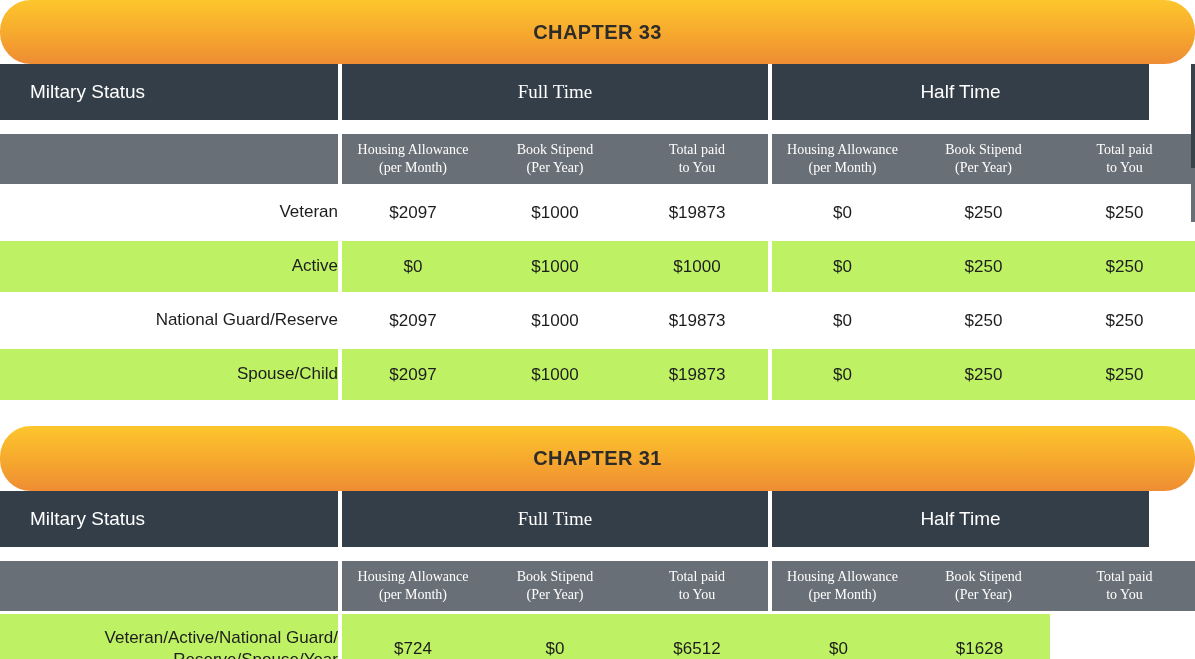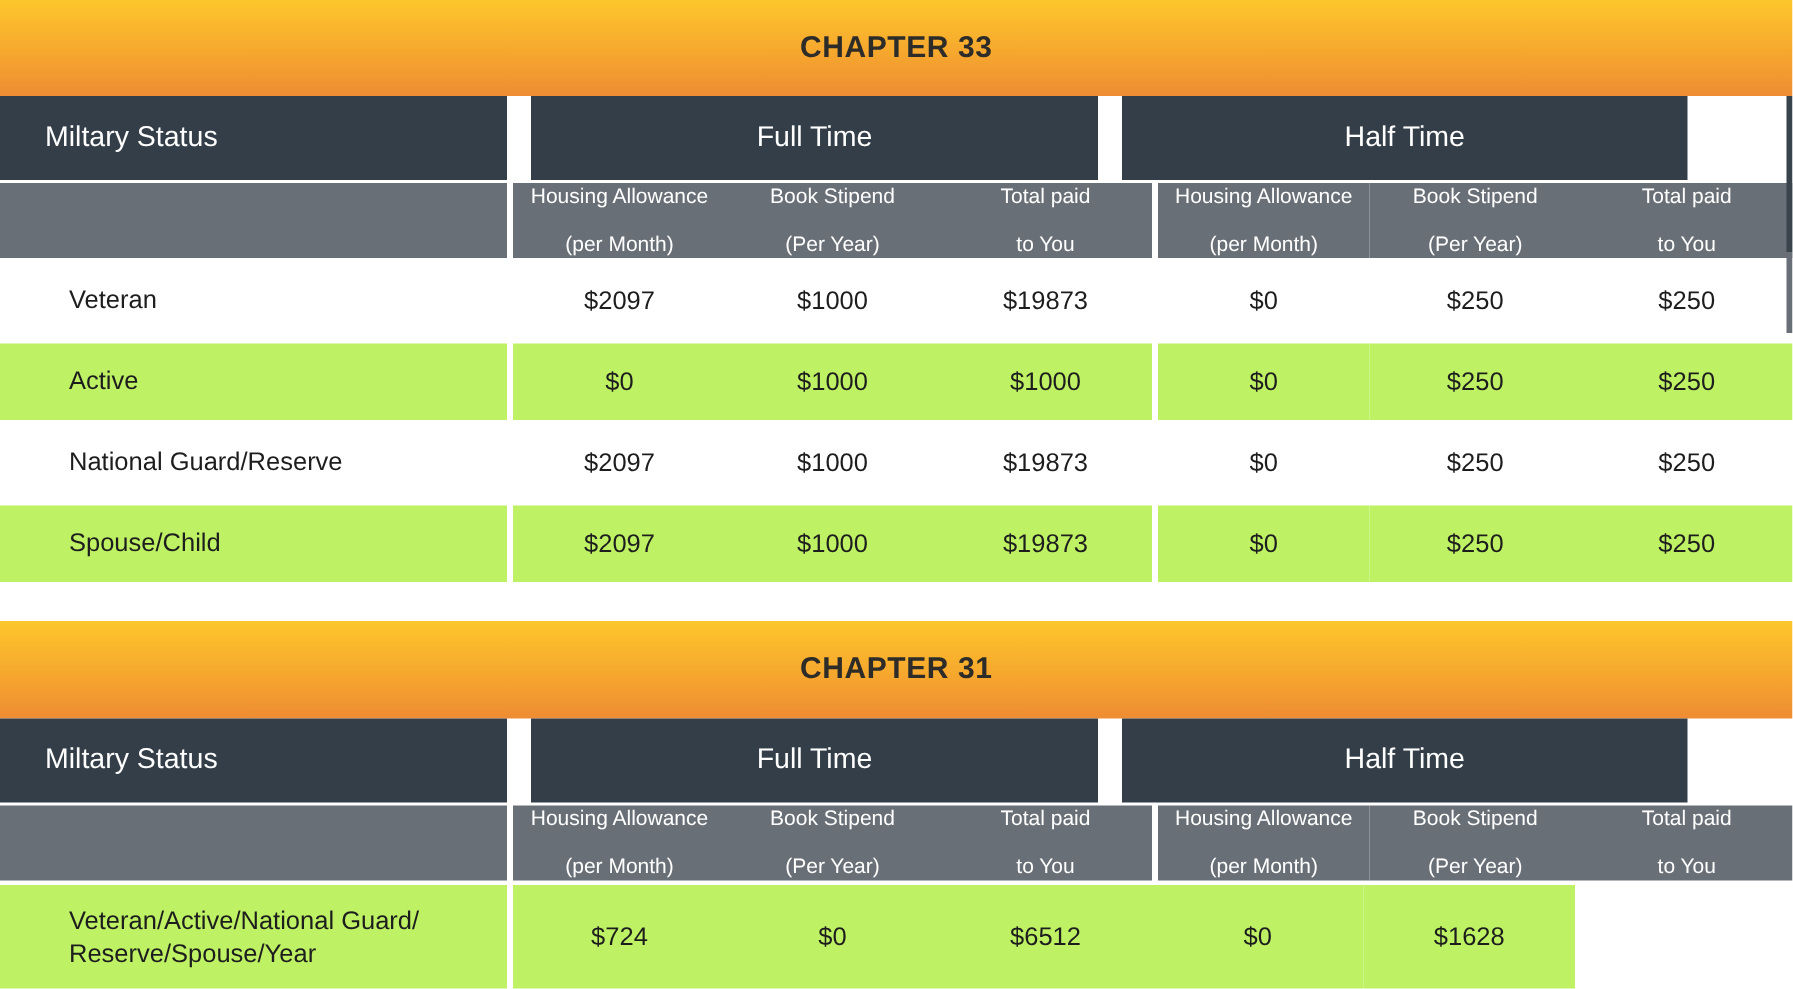--- a/index.html
+++ b/index.html
@@ -10,57 +10,59 @@
     position: relative;
     overflow: hidden;
   }
   .chapter-table { width: 1195px; }
   .table-2 { margin-top: 26px; }
 
   .banner {
     height: 64px;
     display: flex; align-items: center; justify-content: center;
     background: linear-gradient(180deg, #fdc62c 0%, #f6a72e 55%, #ee8c33 100%);
+    border-radius: 31px;
   }
   .table-2 .banner { height: 65px; }
   .banner-title {
     font-size: 20px; font-weight: bold; color: #2e2c29; letter-spacing: 0.4px;
   }
 
   .row { display: flex; }
 
-  .head-row { height: 56px; margin-bottom: 2px; gap: 12px; }
+  .head-row { height: 56px; margin-bottom: 14px; }
   .head-cell {
     background: #333e48; color: #ffffff; font-size: 19px;
     display: flex; align-items: center;
   }
   .status-head { width: 338px; padding-left: 30px; }
   .group-head { justify-content: center; }
-  .ft-span { width: 378px; margin-left: 4px; }
+  .ft-span { width: 426px; margin-left: 4px; font-family: Liberation Serif, serif; }
   .ht-span { width: 377px; margin-left: 4px; }
 
   .sub-row { height: 50px; }
   .sub-cell {
     background: #696f76; color: #ffffff; font-size: 14px; line-height: 1.28;
-    display: flex; flex-direction: column; align-items: center; justify-content: space-between;
+    display: flex; flex-direction: column; align-items: center; justify-content: center;
     text-align: center;
+    font-family: Liberation Serif, serif;
   }
   .sub-status { width: 338px; }
   .sub-col { width: 142px; }
   .sub-col.ht { width: 141px; }
   .gap-left { margin-left: 4px; }
   .sub-line { display: block; }
 
   .data-row { height: 51px; margin-top: 3px; }
   .table-2 .data-row { height: 70px; border-radius: 17px; }
   .cell {
     display: flex; align-items: center;
     font-size: 17px; color: #1d1d1d;
   }
-  .status-cell { width: 338px; padding-left: 46px; line-height: 1.32; flex-direction: column; align-items: flex-start; justify-content: center; }
+  .status-cell { width: 338px; padding-left: 46px; line-height: 1.32; flex-direction: column; align-items: flex-end; justify-content: center; }
   .status-line { display: block; }
   .val { width: 142px; justify-content: center; }
   .val.ht { width: 141px; }
   .bg-a { background: #ffffff; }
   .bg-b { background: #bef264; }
 
   .edge-strip { position: absolute; right: 0; width: 4px; }
   .edge-strip.dark { top: 64px; height: 104px; background: #39434c; }
   .edge-strip.gray { top: 168px; height: 54px; background: #696f76; }
 </style>

